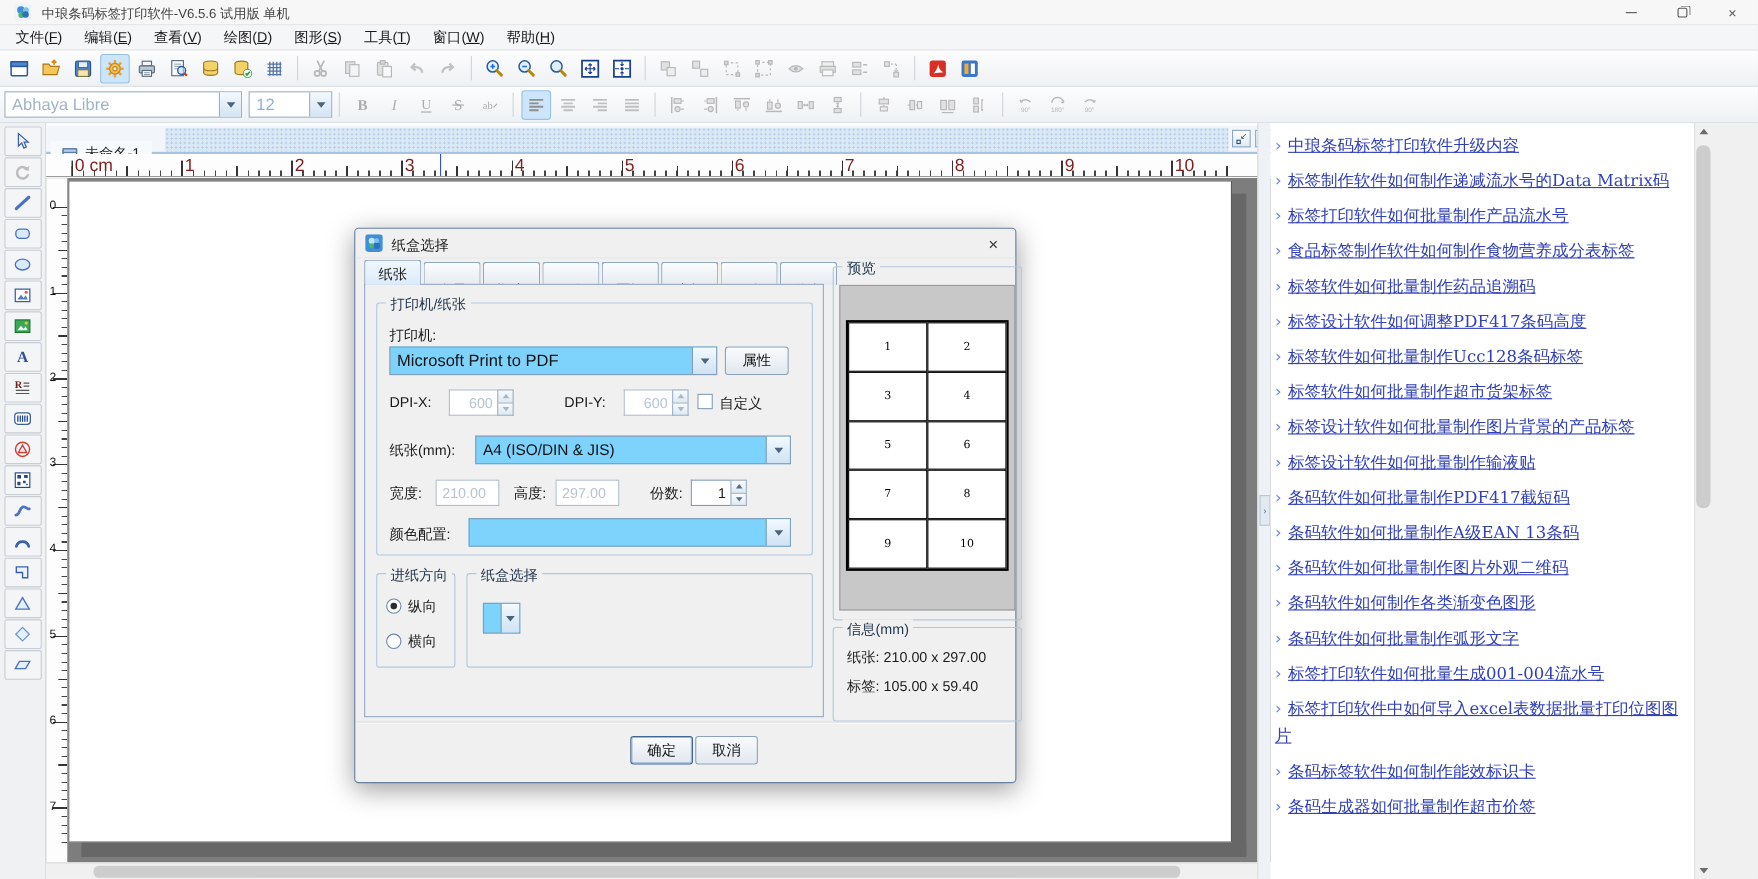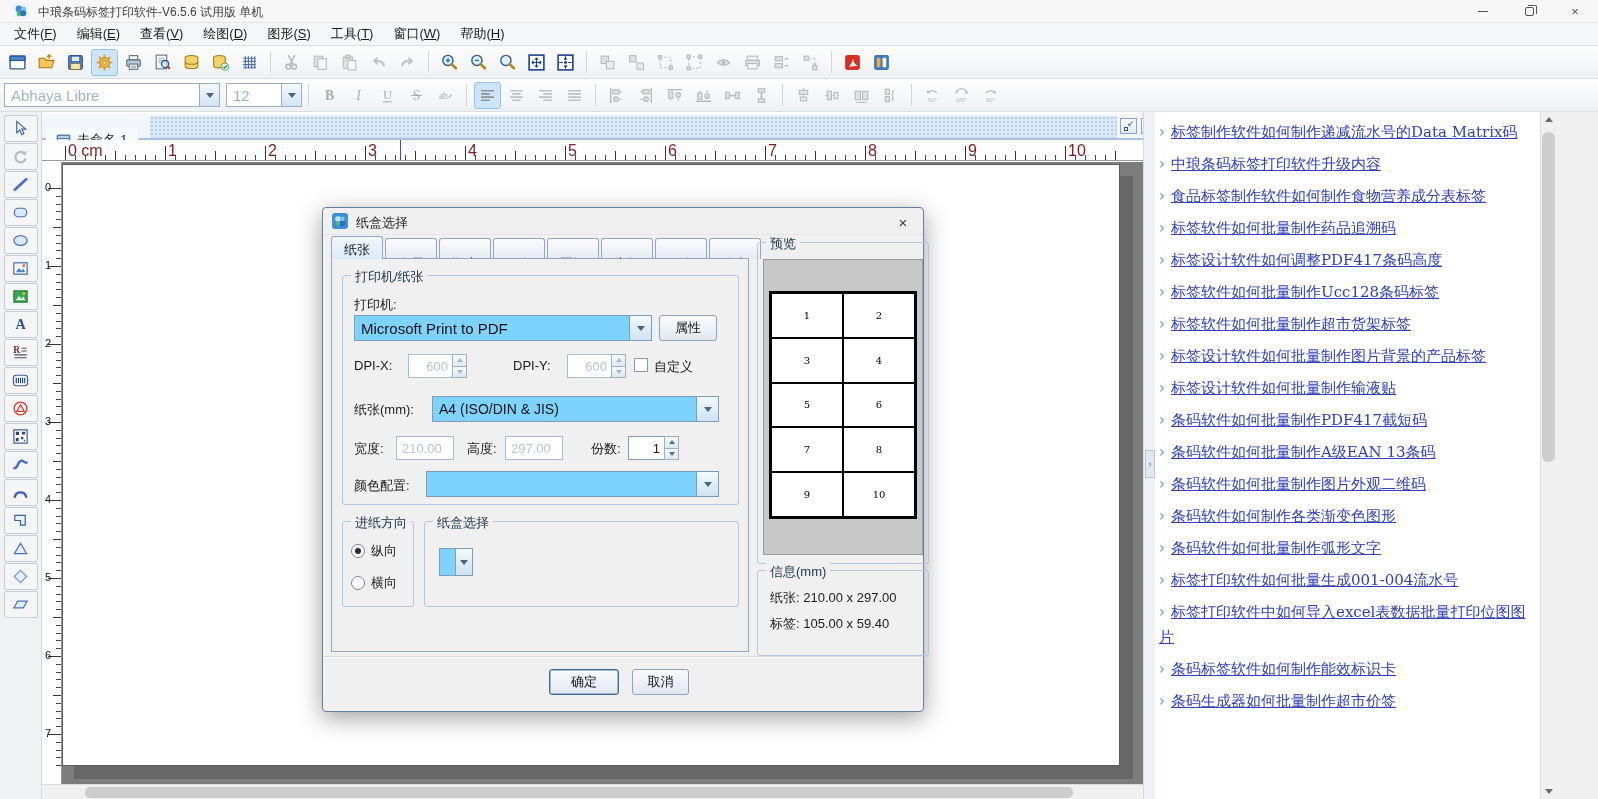--- a/index.html
+++ b/index.html
@@ -846,22 +846,23 @@
         <div class="hthumb"></div>
         <div class="hgrip"></div>
       </div>
     </div>
 
     <div class="splitter">
       <div class="collapse-btn">›</div>
     </div>
 
     <div class="sidebar" id="sidebar">
+        <div class="link-item"><span class="link-bullet">›</span><span class="link-text">中琅条码标签打印软件升级内容</span></div>
         <div class="link-item"><span class="link-bullet">›</span><span class="link-text">标签制作软件如何制作递减流水号的Data Matrix码</span></div>
-        <div class="link-item"><span class="link-bullet">›</span><span class="link-text">中琅条码标签打印软件升级内容</span></div>
+        <div class="link-item"><span class="link-bullet">›</span><span class="link-text">标签打印软件如何批量制作产品流水号</span></div>
         <div class="link-item"><span class="link-bullet">›</span><span class="link-text">食品标签制作软件如何制作食物营养成分表标签</span></div>
         <div class="link-item"><span class="link-bullet">›</span><span class="link-text">标签软件如何批量制作药品追溯码</span></div>
         <div class="link-item"><span class="link-bullet">›</span><span class="link-text">标签设计软件如何调整PDF417条码高度</span></div>
         <div class="link-item"><span class="link-bullet">›</span><span class="link-text">标签软件如何批量制作Ucc128条码标签</span></div>
         <div class="link-item"><span class="link-bullet">›</span><span class="link-text">标签软件如何批量制作超市货架标签</span></div>
         <div class="link-item"><span class="link-bullet">›</span><span class="link-text">标签设计软件如何批量制作图片背景的产品标签</span></div>
         <div class="link-item"><span class="link-bullet">›</span><span class="link-text">标签设计软件如何批量制作输液贴</span></div>
         <div class="link-item"><span class="link-bullet">›</span><span class="link-text">条码软件如何批量制作PDF417截短码</span></div>
         <div class="link-item"><span class="link-bullet">›</span><span class="link-text">条码软件如何批量制作A级EAN 13条码</span></div>
         <div class="link-item"><span class="link-bullet">›</span><span class="link-text">条码软件如何批量制作图片外观二维码</span></div>
@@ -1020,16 +1021,16 @@
       </div>
     </div>
 
     <div class="group" style="left:434px; top:362px; width:172px; height:86px; position:absolute;">
       <span class="group-label">信息(mm)</span>
       <span class="info-line" style="left:12px; top:18px;">纸张: 210.00 x 297.00</span>
       <span class="info-line" style="left:12px; top:44px;">标签: 105.00 x 59.40</span>
     </div>
 
     <div class="dlg-sep"></div>
-    <div class="btn default" style="left:226px; top:461px; width:70px;">确定</div>
+    <div class="btn default" style="left:250px; top:461px; width:57px;">确定</div>
     <div class="btn" style="left:309px; top:461px; width:57px;">取消</div>
   </div>
 </div>
 
 </body></html>

